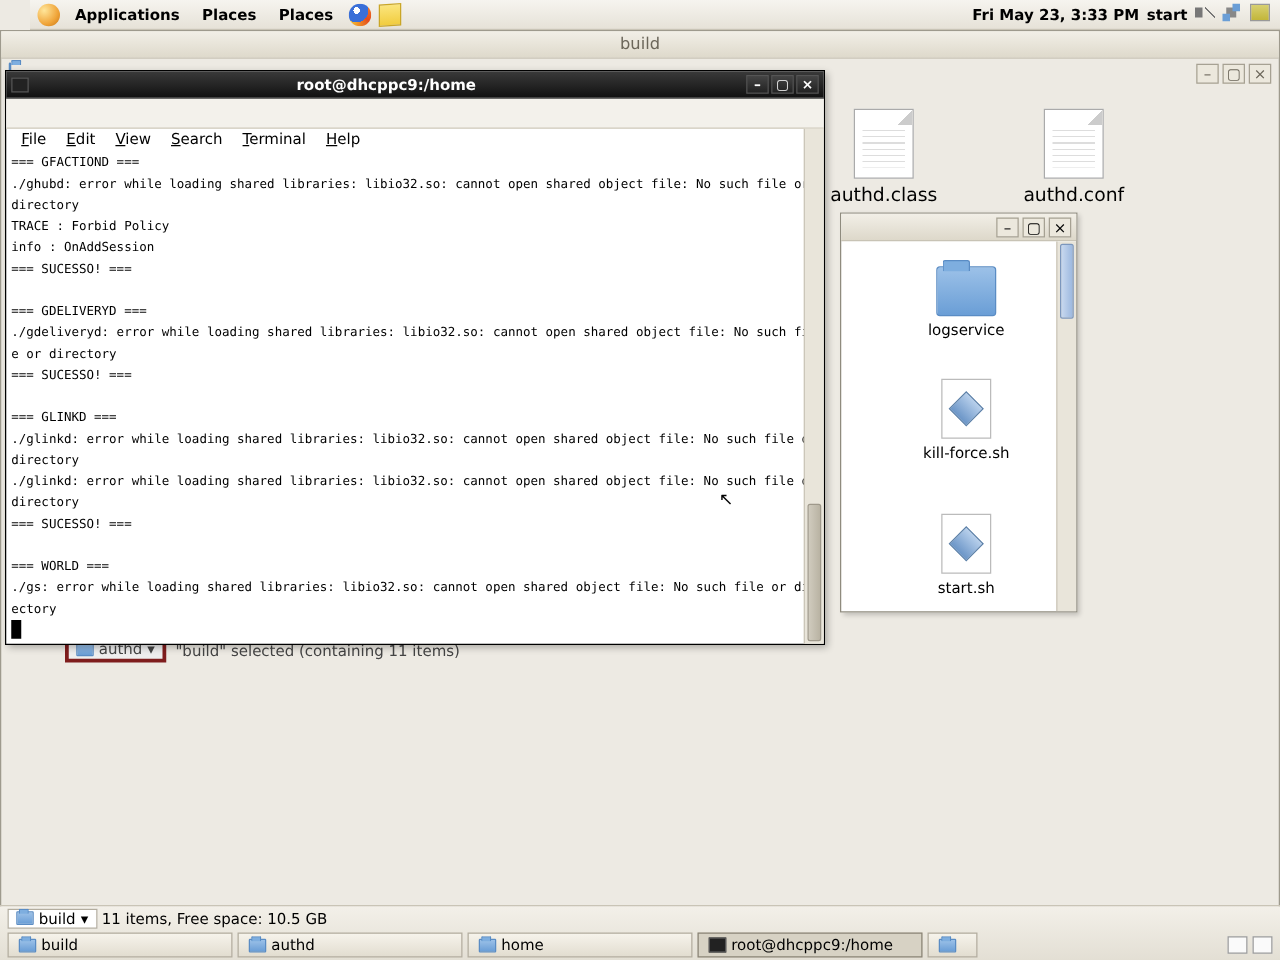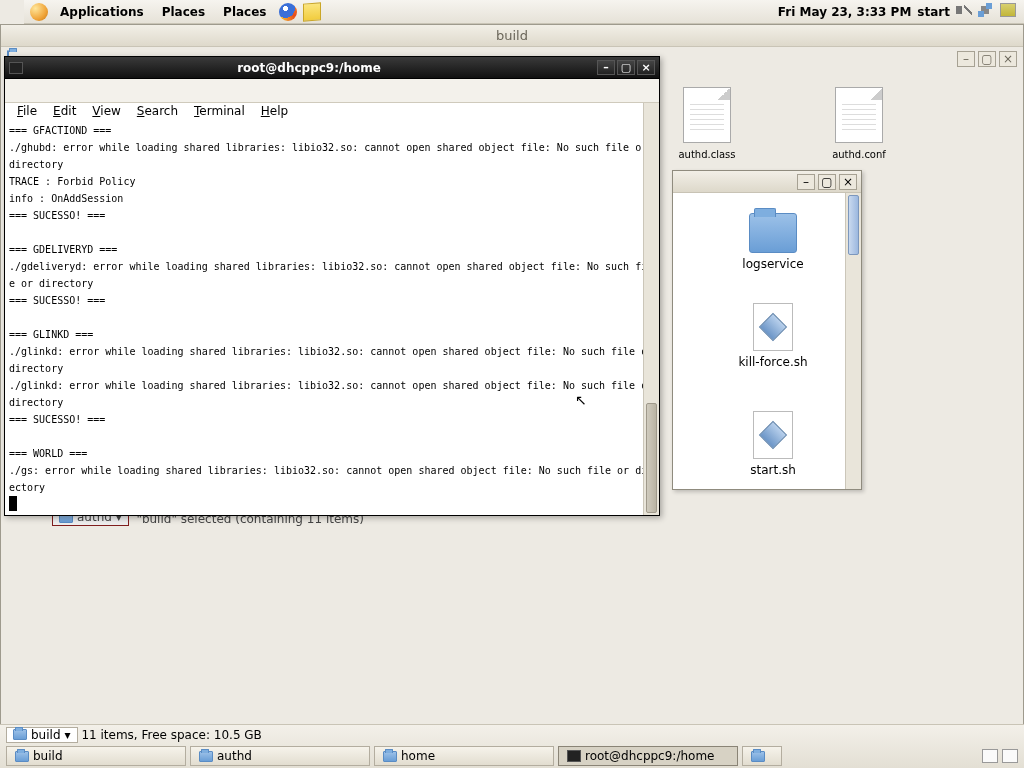--- a/index.html
+++ b/index.html
@@ -65,21 +65,21 @@
   .desktop-icon .file-icon::after {
     content: ""; position: absolute; top: 0; right: 0;
     width: 12px; height: 12px;
     background: linear-gradient(135deg, #fff 50%, #ccc 50%);
   }
   .desktop-icon .file-lines {
     position: absolute; left: 6px; right: 6px; top: 16px;
     height: 30px;
     background: repeating-linear-gradient(#ddd 0 1px, transparent 1px 5px);
   }
-  .desktop-icon span { font-size: 10px; }
+  .desktop-icon span { font-size: 15px; }
 
   
   .small-nautilus {
     position: absolute; left: 672px; top: 170px; width: 190px; height: 320px;
     background: #fff; border: 1px solid #8f8b7e;
     box-shadow: 2px 2px 4px rgba(0,0,0,.2);
     z-index: 5;
   }
   .small-nautilus .titlebar {
     height: 22px; background: linear-gradient(#f2efe7, #ddd8ca);
@@ -335,21 +335,21 @@
 
 === WORLD ===
 ./gs: error while loading shared libraries: libio32.so: cannot open shared object file: No such file or directory
 </span><span class="term-cursor"></span></div>
   <div class="term-scroll">
       <div class="thumb"></div>
     </div>
 </div>
 
 <div class="loc-bar">
-  <span style="border:1px solid #7f1d1d;background:#eee;padding:1px 6px;display:inline-flex;align-items:center;gap:4px;text-align:center;">
+  <span style="border:3px solid #7f1d1d;background:#eee;padding:1px 6px;display:inline-flex;align-items:center;gap:4px;text-align:center;">
     <span class="folder-mini"></span>
     authd ▾
   </span>
   &nbsp;<span>"build" selected (containing 11 items)</span>
 </div>
 
 <div class="fake-cursor">↖</div>
 
 <div class="bottom-panel">
   <div class="bottom-row1">

